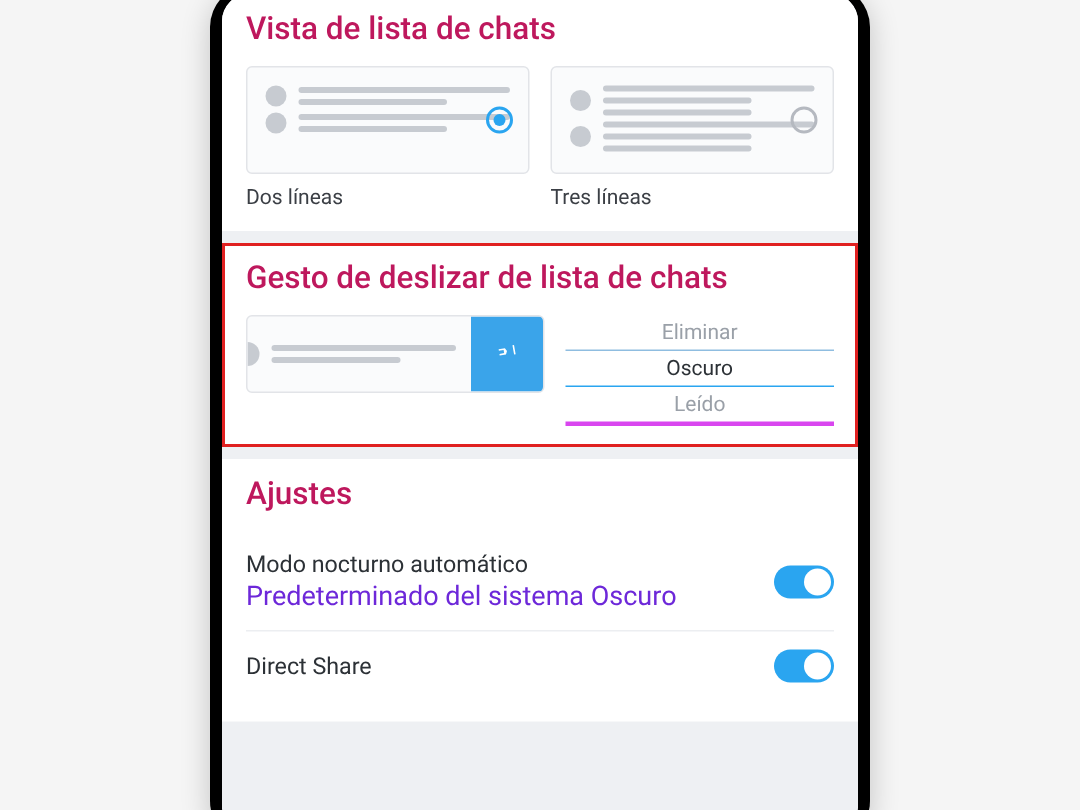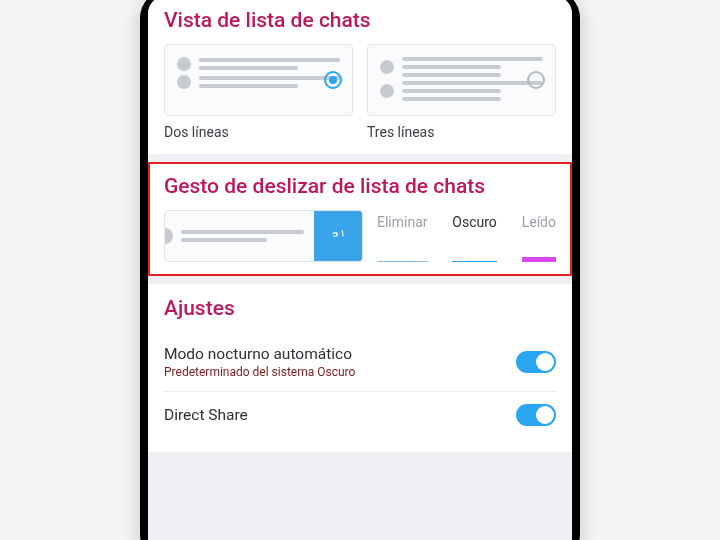--- a/index.html
+++ b/index.html
@@ -91,41 +91,41 @@
   .swipe-skel .half-dot {
     width: 8px; height: 16px; border-radius: 0 16px 16px 0; background: #c7cbd1; margin-left: -10px;
   }
   .swipe-action {
     width: 48px; background: #3aa4ea; display: flex; align-items: center; justify-content: center;
   }
   .pin-icon svg { width: 18px; height: 18px; fill: #fff; transform: rotate(35deg); }
 
   .swipe-options {
     flex: 1;
-    display: flex; flex-direction: row; justify-content: space-between;
+    display: flex; flex-direction: column; justify-content: space-between;
   }
   .swipe-opt {
     text-align: center;
     font-size: 14px;
     padding: 4px 0 3px;
     border-bottom: 1px solid #8fbde0;
     color: #9aa0a8;
   }
   .swipe-opt.active { color: #2c3136; border-bottom-color: #2aa5f0; }
-  .swipe-opt:last-child { border-bottom: 5px solid #d946ef; }
+  .swipe-opt:last-child { border-bottom: 3px solid #d946ef; }
 
   .settings-list .row {
     display: flex; align-items: center; justify-content: space-between;
     padding: 12px 0;
     border-top: 1px solid transparent;
     gap: 12px;
   }
   .settings-list .row + .row { border-top-color: #eceef1; }
   .row-text .title { font-size: 15.5px; color: #2c3136; }
-  .row-text .sub { font-size: 12px; color: #7f1d1d; margin-top: 2px; }
+  .row-text .sub { font-size: 18px; color: #6d28d9; margin-top: 2px; }
   .toggle {
     width: 40px; height: 22px; border-radius: 11px; background: #2aa5f0; position: relative; flex-shrink:0;
   }
   .toggle::after {
     content: ""; position: absolute; right: 2px; top: 2px; width: 18px; height: 18px;
     border-radius: 50%; background: #fff;
   }
 </style>
 </head>
 <body>

